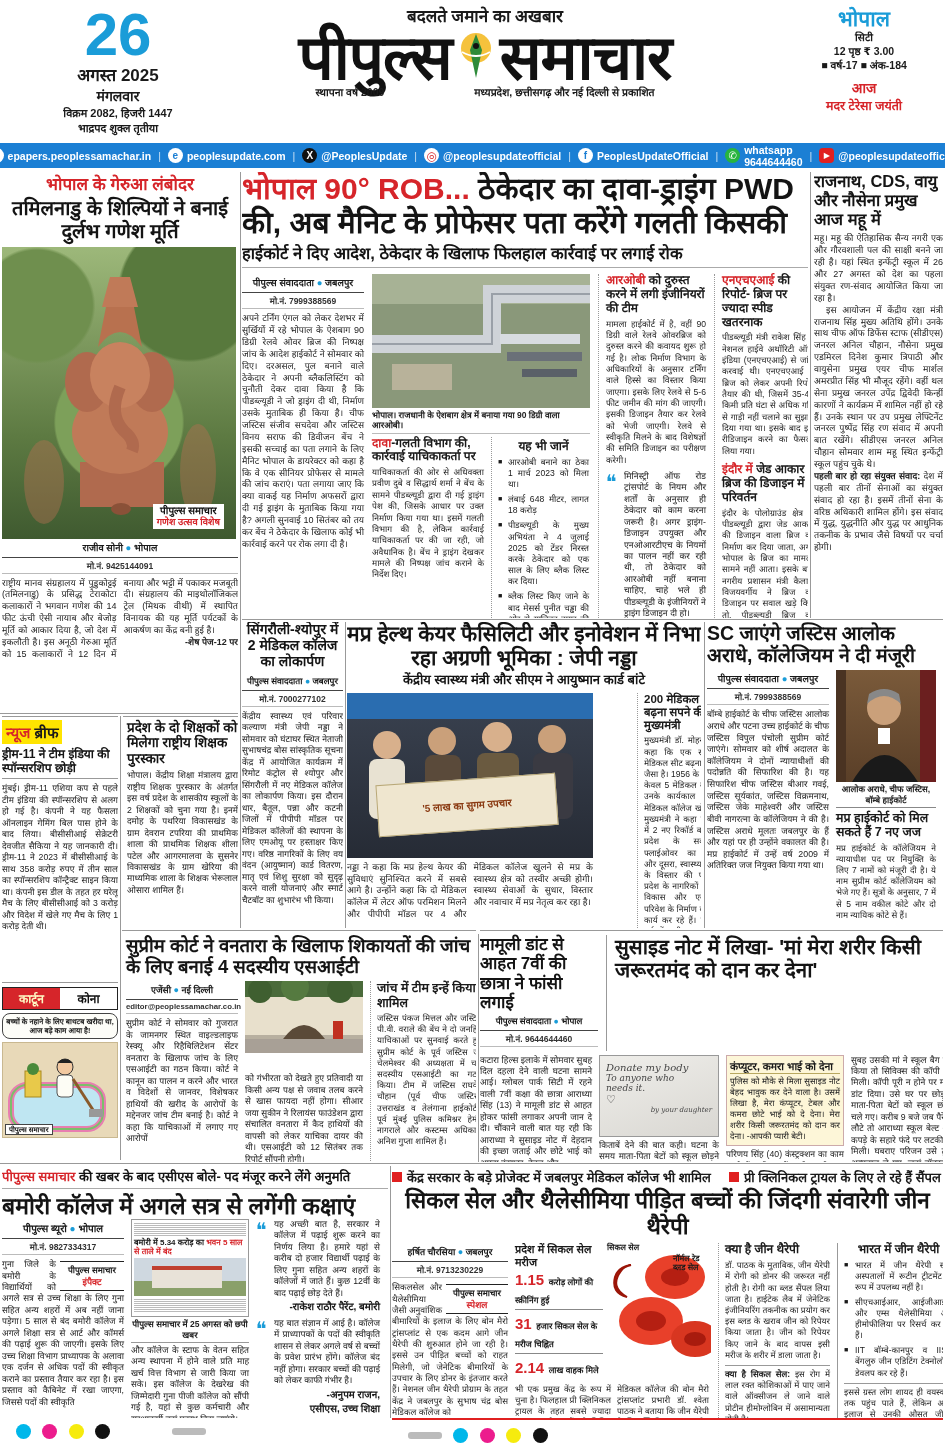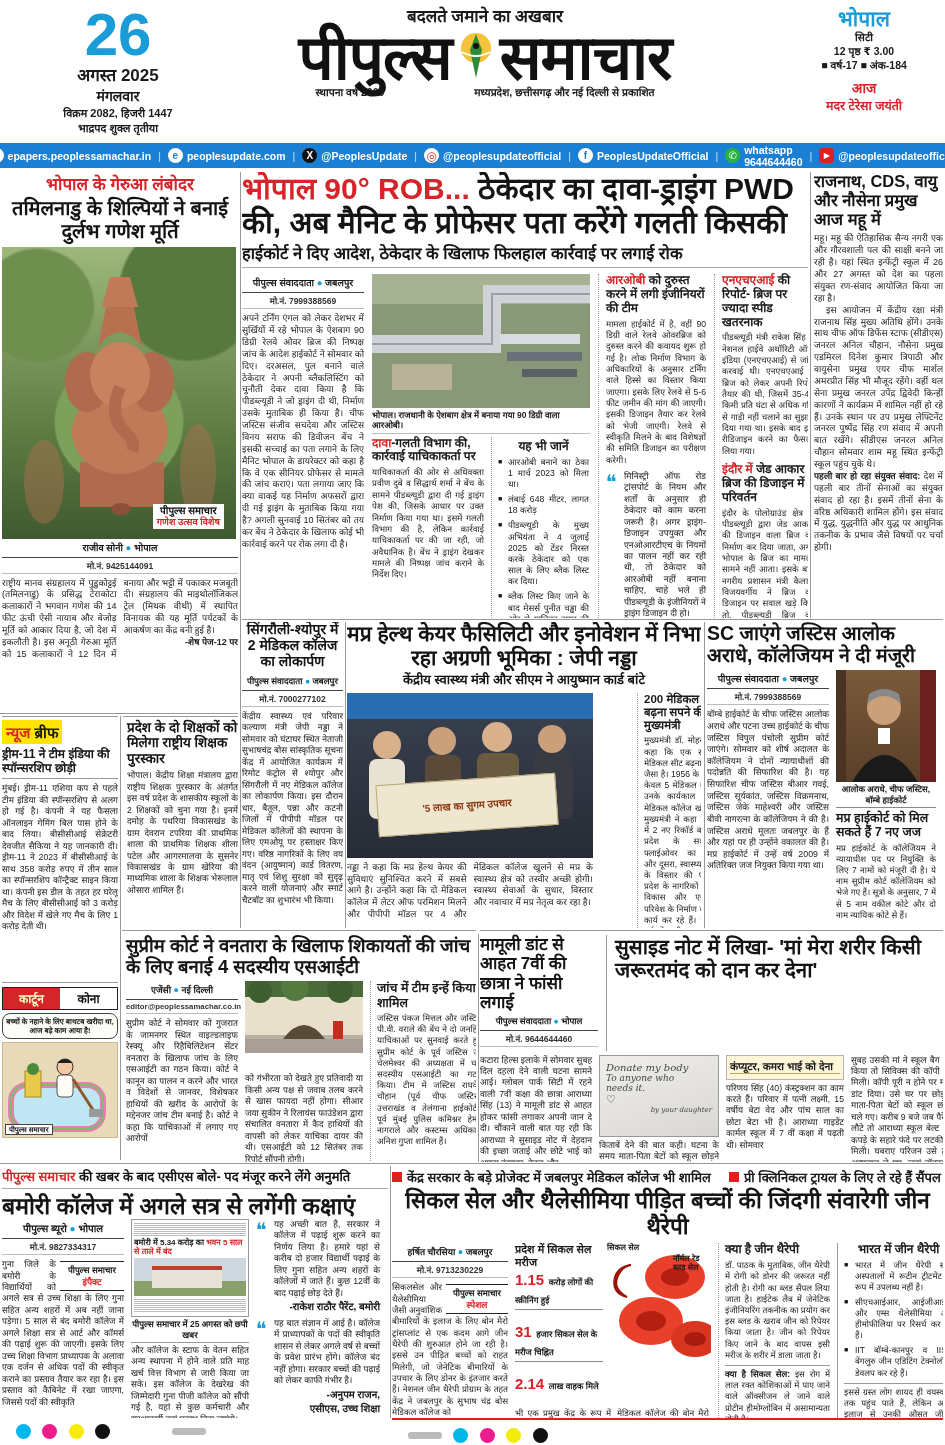--- a/index.html
+++ b/index.html
@@ -66,21 +66,21 @@
   .nb-t{background:#ffe400;padding:2px 4px;font-size:15px;font-weight:bold;display:inline-block;}
   
   .ct-bar{display:flex;border:1px solid #222;}
   .ct-bar .r{background:#d6252a;color:#fef9c3;font-weight:bold;font-size:12px;padding:2px 8px;flex:1;text-align:center;}
   .ct-bar .w{background:#fff;color:#111;font-weight:bold;font-size:12px;padding:2px 8px;flex:1;text-align:center;}
   .bubble{border:1px solid #444;border-radius:8px;font-size:7.3px;font-weight:bold;padding:3px;text-align:center;background:#fdfdf8;line-height:1.25;}
   .credit{border:1px solid #444;display:inline-block;font-size:7px;font-weight:bold;padding:0 3px;background:#fff;}
   
   .stat-num{color:#d6252a;font-weight:bold;font-size:15px;}
   .stat-lb{font-size:8.4px;font-weight:bold;line-height:1.2;}
-  .stat{border-bottom:1px solid #888;padding:2px 0;margin-bottom:11px;}
+  .stat{border-bottom:1px solid #888;padding:2px 0;margin-bottom:3px;}
   .sq{display:inline-block;width:10px;height:10px;background:#e02020;margin-right:5px;}
   .bul ul{list-style:none;margin:0;padding:0;}
   .bul li{font-size:8.5px;line-height:1.3;margin-bottom:4px;padding-left:11px;position:relative;text-align:justify;}
   .bul li::before{content:"■";position:absolute;left:0;top:0;font-size:7px;}
   .yellowbox{background:#fdf6d8;border:1px solid #caa;padding:3px;}
   .note-paper{background:linear-gradient(160deg,#efeeea,#d9d7d2);border:1px solid #999;position:relative;
      font-family:"DejaVu Serif",serif;font-style:italic;color:#444;}
   .wm{position:absolute;background:#fff;padding:1px 4px;text-align:center;line-height:1.15;}
   .wm .w1{font-size:10px;font-weight:bold;color:#111;}
   .wm .w2{font-size:9.5px;font-weight:bold;color:#d6252a;}
@@ -414,20 +414,21 @@
           <div style="font-size:9px;">To anyone who</div>
           <div style="font-size:9px;">needs it.</div>
           <div style="font-size:11px;">♡</div>
           <div style="font-size:7px;text-align:right;">by your daughter</div>
         </div>
         <div class="body" style="font-size:8.7px;margin-top:3px;">किताबें देने की बात कही। घटना के समय माता-पिता बेटों को स्कूल छोड़ने गए थे। पुलिस ने मामले की जांच शुरू कर दी है। पुलिस के अनुसार, मूलरूप से सतना निवासी आराध्या के पिता</div>
       </div>
       <div style="width:118px;flex:0 0 auto;">
         <div class="yellowbox">
           <div class="b" style="font-size:10.5px;border-bottom:1px solid #b8a860;margin-bottom:2px;">कंप्यूटर, कमरा भाई को देना</div>
+          <div class="body" style="font-size:8.4px;">पुलिस को मौके से मिला सुसाइड नोट बेहद भावुक कर देने वाला है। उसमें लिखा है, मेरा कंप्यूटर, टेबल और कमरा छोटे भाई को दे देना। मेरा शरीर किसी जरूरतमंद को दान कर देना। -आपकी प्यारी बेटी।</div>
         </div>
         <div class="body" style="font-size:8.7px;margin-top:3px;">परिणय सिंह (40) कंस्ट्रक्शन का काम करते हैं। परिवार में पत्नी लक्ष्मी, 15 वर्षीय बेटा वेद और पांच साल का छोटा बेटा भी है। आराध्या गाइडेंट कार्मल स्कूल में 7 वीं कक्षा में पढ़ती थी। सोमवार</div>
       </div>
       <div style="width:104px;flex:0 0 auto;">
         <div class="body" style="font-size:8.7px;">सुबह उसकी मां ने स्कूल बैग चेक किया तो सिविक्स की कॉपी नहीं मिली। कॉपी पूरी न होने पर मां ने डांट दिया। उसे घर पर छोड़कर माता-पिता बेटों को स्कूल छोड़ने चले गए। करीब 9 बजे जब पैरेंट्स लौटे तो आराध्या स्कूल बेल्ट और कपड़े के सहारे फंदे पर लटकी हुई मिली। घबराए परिजन उसे तुरंत अस्पताल ले गए, जहां डॉक्टरों ने मृत घोषित कर दिया। घटना से पूरा परिवार सदमे में है। परिजन आराध्या का अंतिम संस्कार सतना में करेंगे।</div>
       </div>
     </div>
   </section>
 
   <section class="abs art" style="left:2px;top:1166px;width:386px;height:252px;padding-top:2px;">

